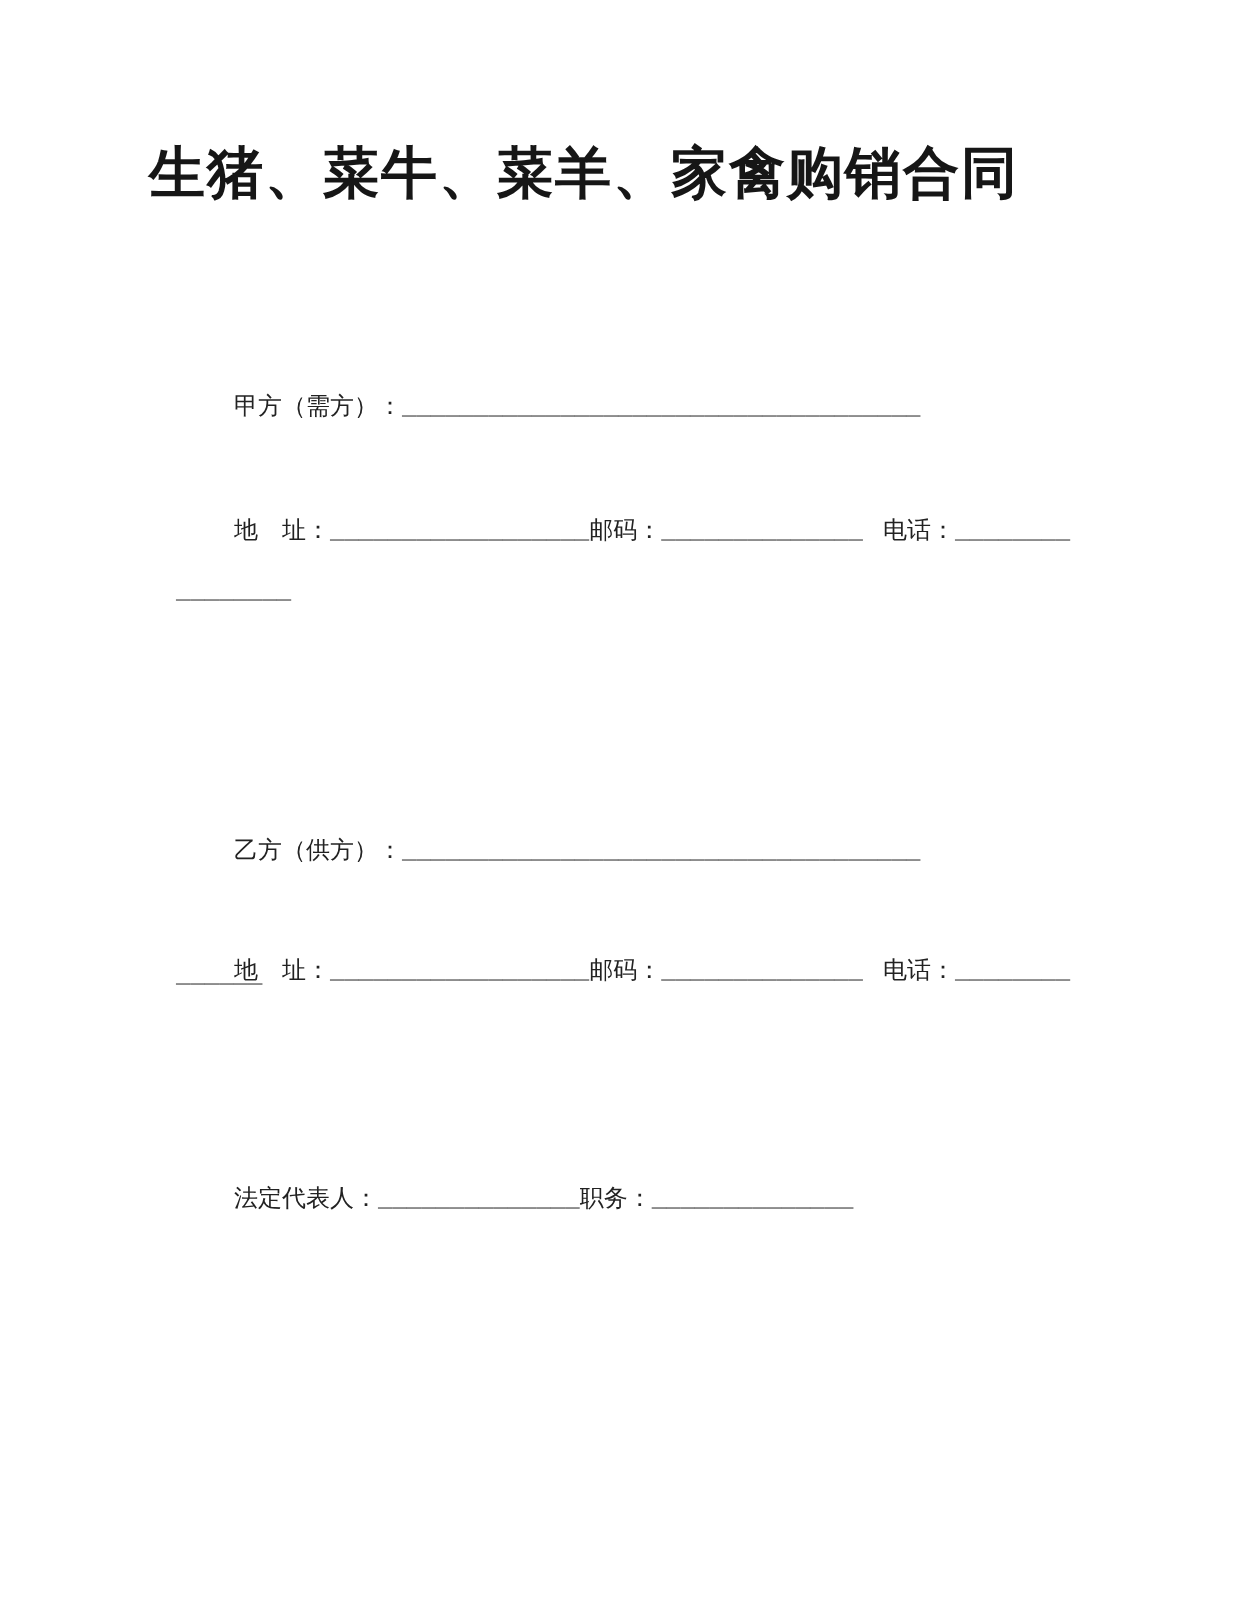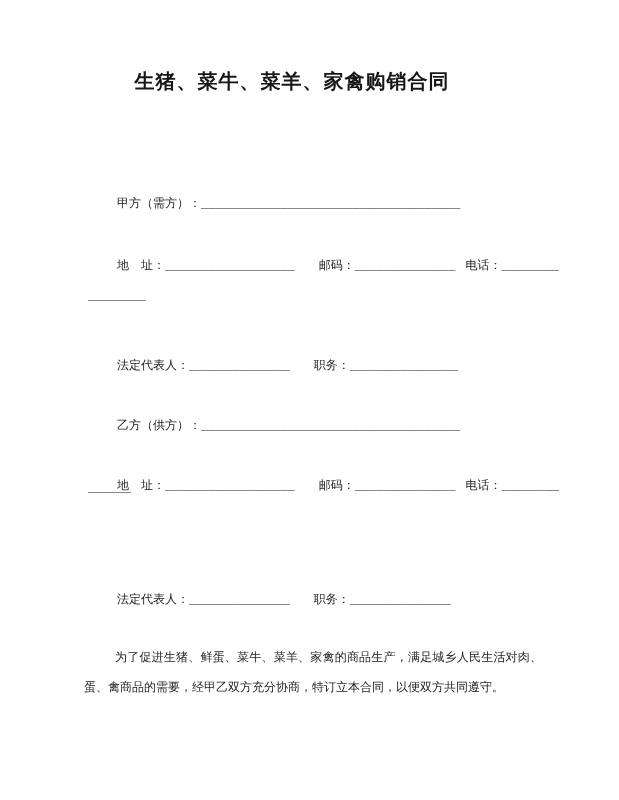--- a/index.html
+++ b/index.html
@@ -7,32 +7,32 @@
     width:619px;height:800px;
     background:#ffffff;
     font-family:"Liberation Sans","DejaVu Sans",sans-serif;
     color:#1d1d1d;
     position:relative;
     overflow:hidden;
   }
   #page{position:absolute;inset:0;background:#ffffff;}
   #title{
     position:absolute;top:68px;left:0;width:584px;margin:0;
-    text-align:center;font-size:20px;font-weight:bold;letter-spacing:1px;
+    text-align:center;font-size:28px;font-weight:bold;letter-spacing:1px;
     color:#161616;
   }
   .row{
     position:absolute;left:117px;
     font-size:12px;line-height:16px;white-space:nowrap;
     color:#222222;
     font-family:Liberation Mono, monospace;
   }
   .cont{left:88px;}
   .blank{color:#3c3c3c;letter-spacing:0;}
-  .gap16{margin-left:24px;text-align:right;}
+  .gap16{margin-left:0;text-align:right;}
   .gap10{margin-left:10px;}
   #row-party-a{top:196px;}
   #row-addr-a{top:258px;}
   #row-addr-a-cont{top:288px;}
   #row-legal-a{top:358px;}
   #row-party-b{top:418px;}
   #row-addr-b{top:478px;}
   #row-addr-b-cont{top:480px;}
   #row-legal-b{top:592px;}
   #intro{
@@ -47,25 +47,23 @@
 <div id="page">
 
   <h1 id="title">生猪、菜牛、菜羊、家禽购销合同</h1>
 
   <div class="row" id="row-party-a"><span>甲方（需方）：</span><span class="blank">____________________________________</span></div>
 
   <div class="row" id="row-addr-a"><span>地　址：</span><span class="blank">__________________</span><span class="gap16">邮码：</span><span class="blank">______________</span><span class="gap10">电话：</span><span class="blank">________</span></div>
 
   <div class="row cont" id="row-addr-a-cont"><span class="blank">________</span></div>
 
-  <div class="row" id="row-legal-a"><span>法定代表人：</span><span class="blank">______________</span><span class="gap16">职务：</span><span class="blank">_______________</span></div>
 
   <div class="row" id="row-party-b"><span>乙方（供方）：</span><span class="blank">____________________________________</span></div>
 
   <div class="row" id="row-addr-b"><span>地　址：</span><span class="blank">__________________</span><span class="gap16">邮码：</span><span class="blank">______________</span><span class="gap10">电话：</span><span class="blank">________</span></div>
 
   <div class="row cont" id="row-addr-b-cont"><span class="blank">______</span></div>
 
   <div class="row" id="row-legal-b"><span>法定代表人：</span><span class="blank">______________</span><span class="gap16">职务：</span><span class="blank">______________</span></div>
 
-  <p id="intro">为了促进生猪、鲜蛋、菜牛、菜羊、家禽的商品生产，满足城乡人民生活对肉、蛋、禽商品的需要，经甲乙双方充分协商，特订立本合同，以便双方共同遵守。</p>
 
 </div>
 
 </body></html>

